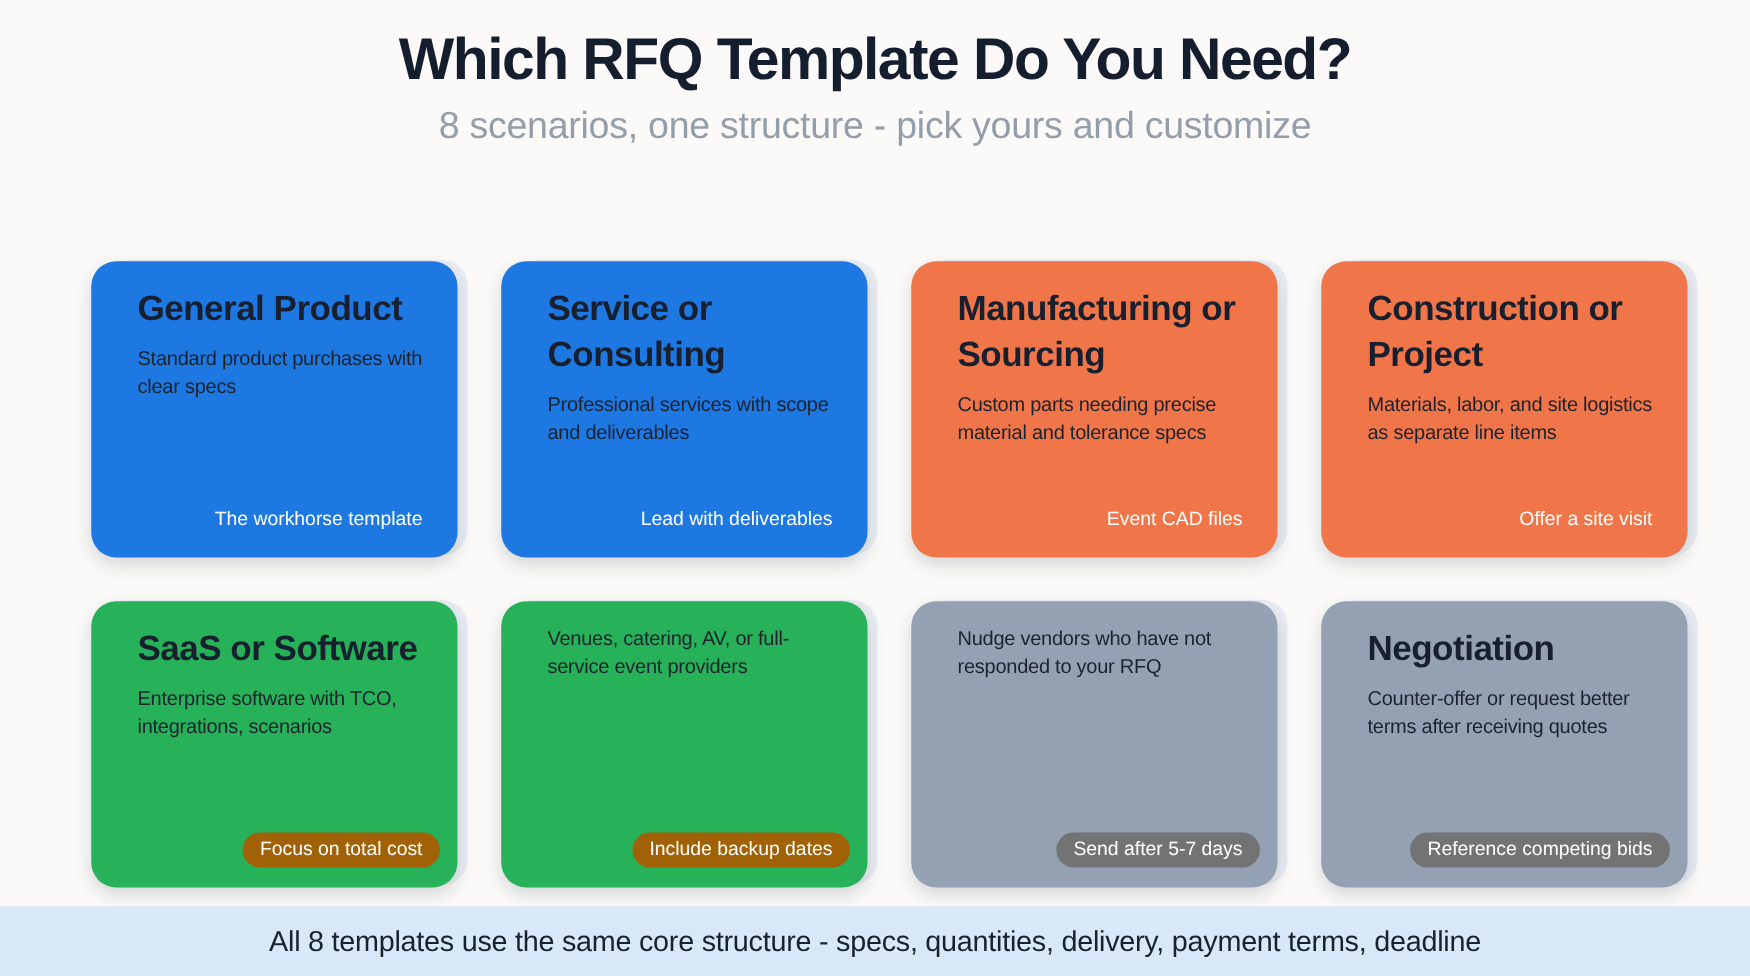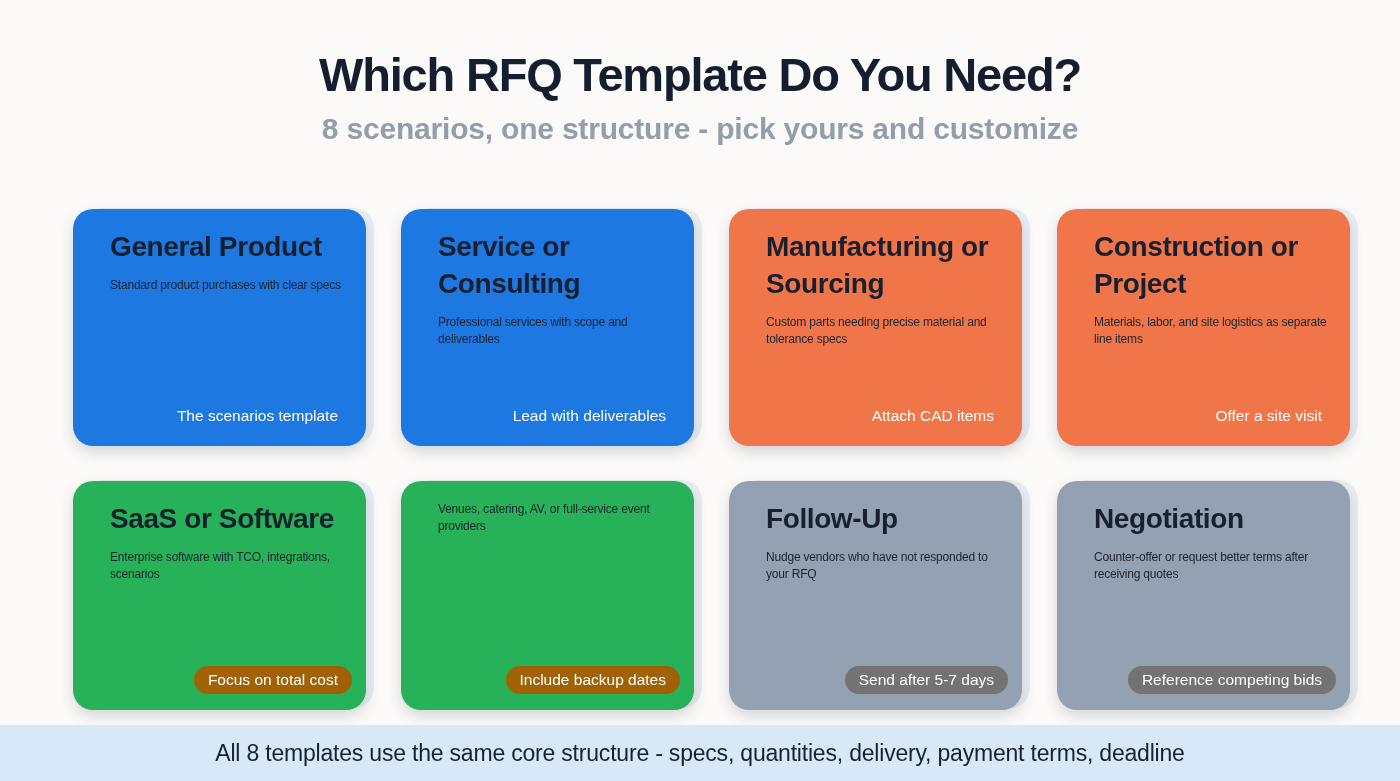--- a/index.html
+++ b/index.html
@@ -5,31 +5,31 @@
   * { margin: 0; padding: 0; box-sizing: border-box; }
   html, body { width: 1400px; height: 781px; }
   body {
     font-family: "Liberation Sans", "DejaVu Sans", sans-serif;
     background: #fbfaf8;
     position: relative;
     overflow: hidden;
   }
 
   
-  .header { text-align: center; padding-top: 48px; }
+  .header { text-align: center; padding-top: 20px; }
   .page-title {
     font-size: 47px;
     font-weight: 800;
     letter-spacing: -1.2px;
     color: #151e2e;
     line-height: 1.15;
   }
   .page-subtitle {
     font-size: 30px;
-    font-weight: 700;
+    font-weight: 400;
     color: #949daa;
     margin-top: 10px;
     letter-spacing: -0.2px;
   }
 
   
   .cards {
     position: absolute;
     left: 82px;
     top: 208px;
@@ -68,21 +68,21 @@
 
   .card-title {
     font-size: 28px;
     font-weight: 700;
     color: #18202f;
     line-height: 1.32;
     letter-spacing: -0.4px;
     margin-bottom: 11px;
   }
   .card-desc {
-    font-size: 12px;
+    font-size: 16px;
     font-weight: 400;
     color: #1c232e;
     line-height: 1.4;
     letter-spacing: -0.2px;
   }
   .card-badge {
     margin-top: auto;
     align-self: flex-end;
     color: #ffffff;
     font-size: 15.5px;
@@ -120,54 +120,53 @@
 <div class="header">
   <div class="page-title">Which RFQ Template Do You Need?</div>
   <div class="page-subtitle">8 scenarios, one structure - pick yours and customize</div>
 </div>
 
 <div class="cards">
 
   <div class="card" data-accent="blue">
     <div class="card-title">General Product</div>
     <div class="card-desc">Standard product purchases with clear specs</div>
-    <span class="card-badge">The scenarios template</span>
+    <span class="card-badge">The workhorse template</span>
   </div>
 
   <div class="card" data-accent="blue">
     <div class="card-title">Service or Consulting</div>
     <div class="card-desc">Professional services with scope and deliverables</div>
     <span class="card-badge">Lead with deliverables</span>
   </div>
 
   <div class="card" data-accent="orange">
     <div class="card-title">Manufacturing or Sourcing</div>
     <div class="card-desc">Custom parts needing precise material and tolerance specs</div>
-    <span class="card-badge">Attach CAD items</span>
+    <span class="card-badge">Event CAD files</span>
   </div>
 
   <div class="card" data-accent="orange">
     <div class="card-title">Construction or Project</div>
     <div class="card-desc">Materials, labor, and site logistics as separate line items</div>
     <span class="card-badge">Offer a site visit</span>
   </div>
 
   <div class="card" data-accent="green">
     <div class="card-title">SaaS or Software</div>
     <div class="card-desc">Enterprise software with TCO, integrations, scenarios</div>
     <span class="card-badge">Focus on total cost</span>
   </div>
 
   <div class="card" data-accent="green">
     <div class="card-desc">Venues, catering, AV, or full-service event providers</div>
     <span class="card-badge">Include backup dates</span>
   </div>
 
   <div class="card" data-accent="gray">
-    <div class="card-title">Follow-Up</div>
     <div class="card-desc">Nudge vendors who have not responded to your RFQ</div>
     <span class="card-badge">Send after 5-7 days</span>
   </div>
 
   <div class="card" data-accent="gray">
     <div class="card-title">Negotiation</div>
     <div class="card-desc">Counter-offer or request better terms after receiving quotes</div>
     <span class="card-badge">Reference competing bids</span>
   </div>
 

